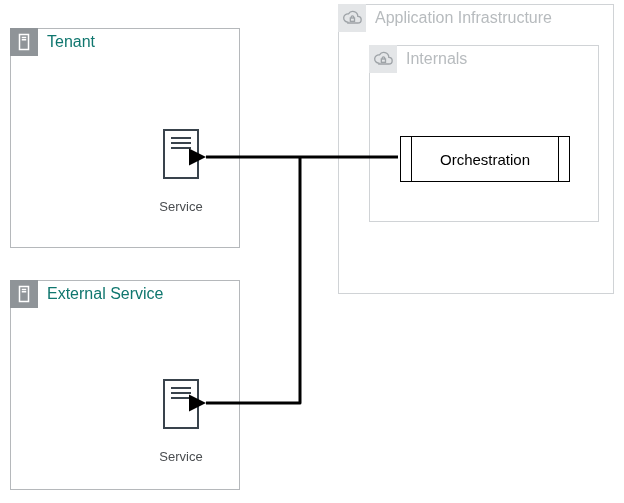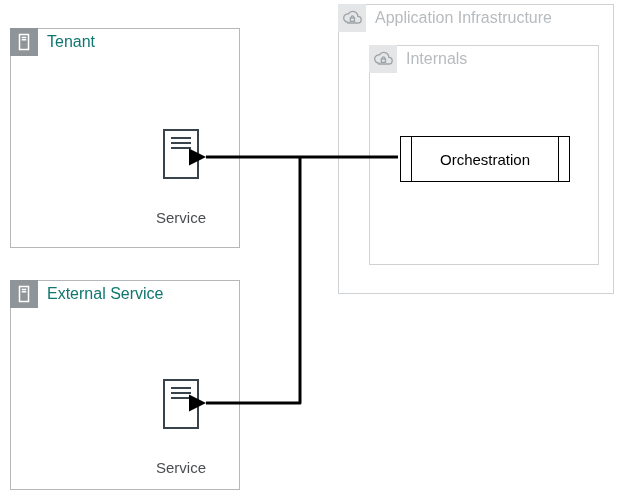--- a/index.html
+++ b/index.html
@@ -30,21 +30,21 @@
 
   .hdr-label {
     position: absolute;
     top: 4px; left: 36px;
     font-size: 16px;
   }
   .hdr-label.muted { color: #0f766e; }
   .hdr-label.faint { color: #b7bbbe; }
 
   .service-group { position: absolute; width: 80px; text-align: center; }
-  .service-caption { font-size: 15px; color: #4a4d50; margin-top: 26px; }
+  .service-caption { font-size: 13px; color: #4a4d50; margin-top: 16px; }
 
   .orch-box {
     position: absolute;
     box-sizing: border-box;
     border: 1px solid #000;
     background: #fff;
     display: flex; align-items: center; justify-content: center;
     font-size: 15px; color: #000;
   }
   .orch-left, .orch-right {
@@ -105,21 +105,21 @@
 <div class="box faint" style="left:338px; top:4px; width:276px; height:290px;">
   <div class="hdr-icon light">
     <svg width="20" height="20" viewBox="0 0 24 24" fill="none" stroke="#9ea3a7" stroke-width="1.6">
       <path d="M7 17a5 5 0 1 1 .8-9.94A6 6 0 0 1 19 10a4 4 0 0 1 0 8H7z"></path>
       <rect x="10" y="12" width="5" height="4"></rect>
       <path d="M11 12v-1a1.5 1.5 0 0 1 3 0v1"></path>
     </svg>
   </div>
   <div class="hdr-label faint">Application Infrastructure</div>
 
-  <div class="box faint" style="left:30px; top:40px; width:230px; height:220px;text-decoration:underline;">
+  <div class="box faint" style="left:30px; top:40px; width:230px; height:177px;text-decoration:underline;">
     <div class="hdr-icon light">
       <svg width="20" height="20" viewBox="0 0 24 24" fill="none" stroke="#9ea3a7" stroke-width="1.6">
         <path d="M7 17a5 5 0 1 1 .8-9.94A6 6 0 0 1 19 10a4 4 0 0 1 0 8H7z"></path>
         <rect x="10" y="12" width="5" height="4"></rect>
         <path d="M11 12v-1a1.5 1.5 0 0 1 3 0v1"></path>
       </svg>
     </div>
     <div class="hdr-label faint">Internals</div>
 
     <div class="orch-box" style="left:30px; top:90px; width:170px; height:46px;">

